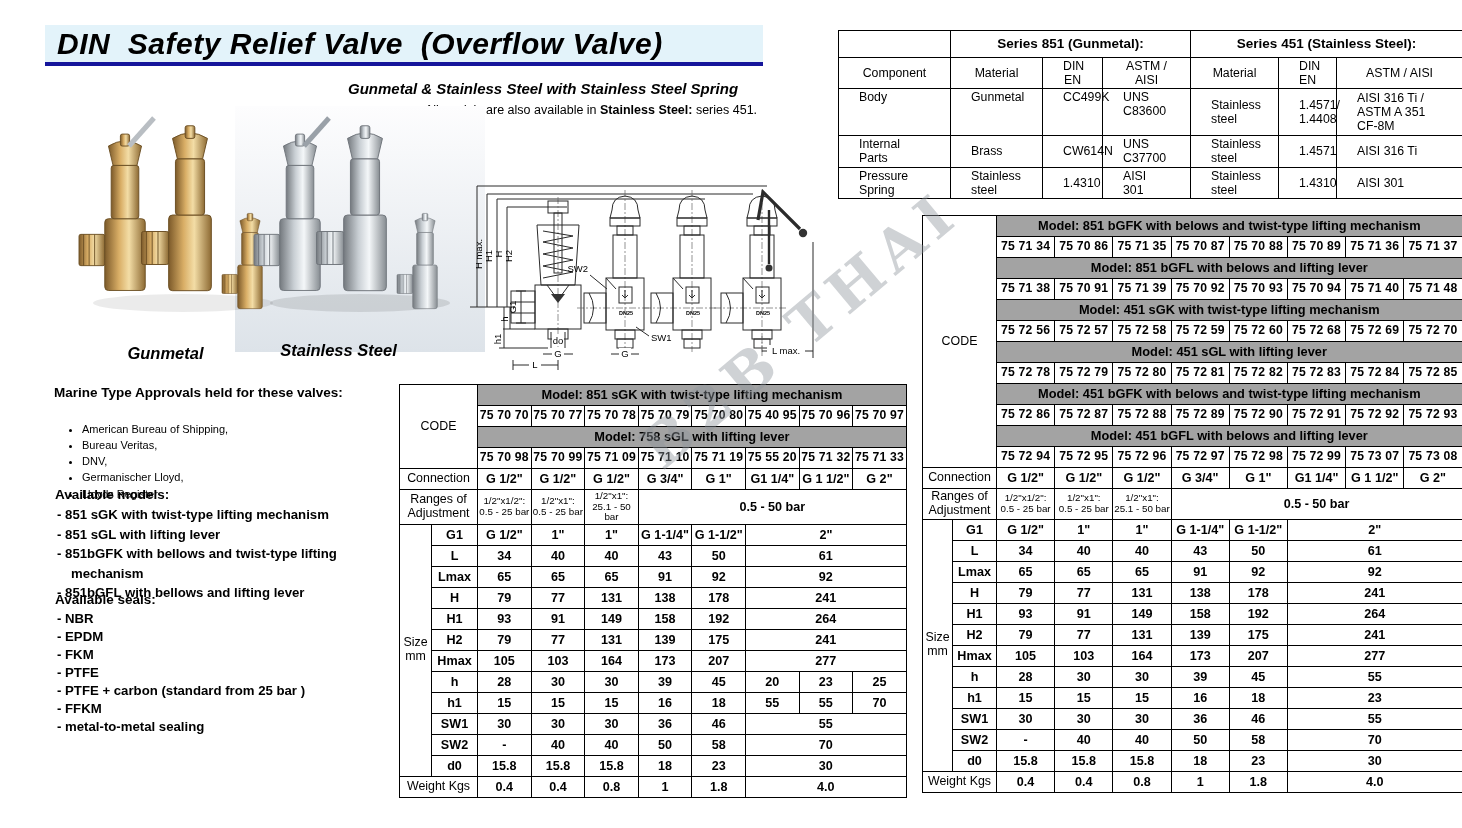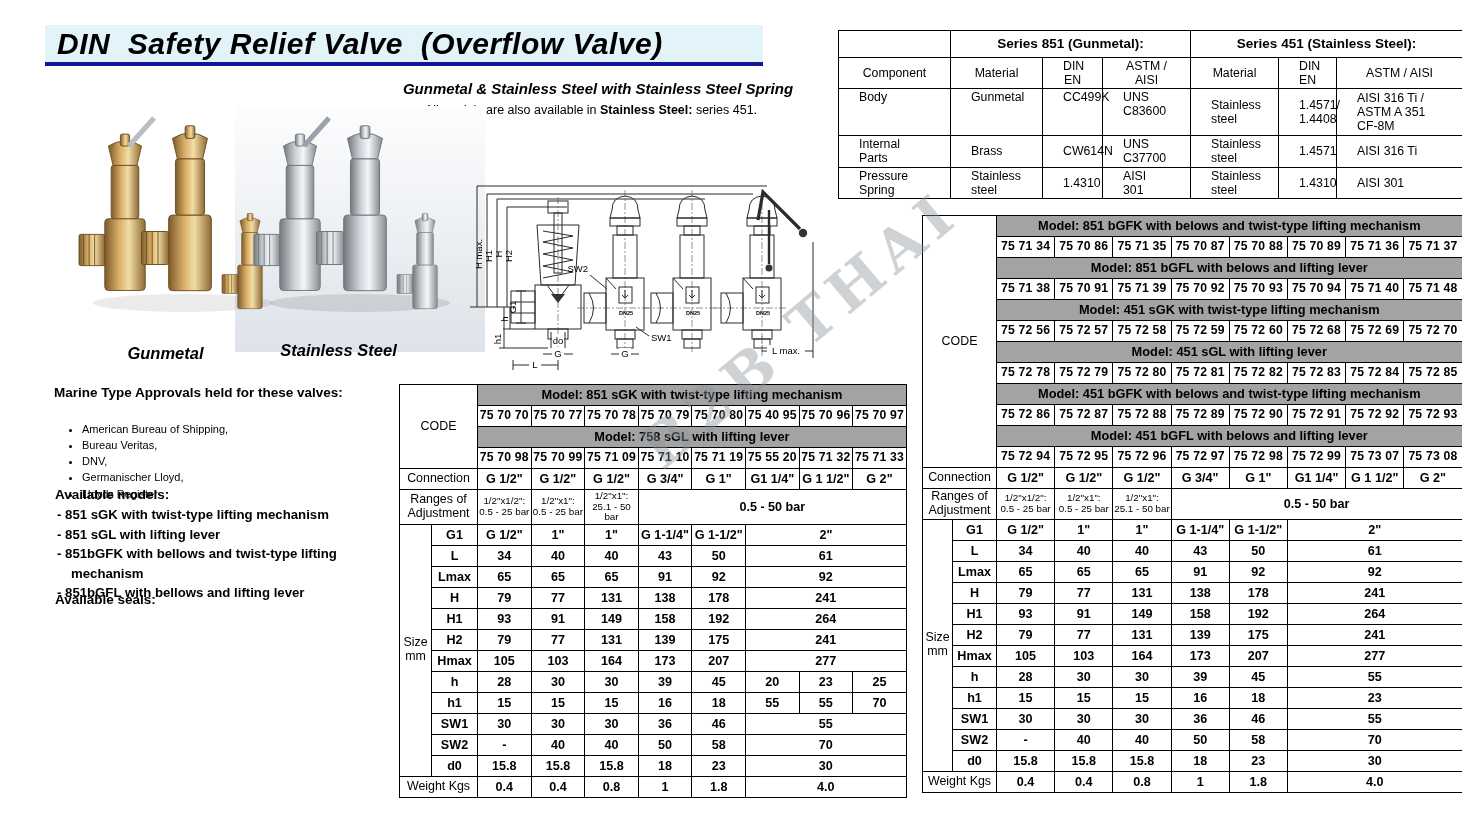--- a/index.html
+++ b/index.html
@@ -3,21 +3,21 @@
 <meta charset="utf-8">
 <style>
   html,body{margin:0;padding:0;background:#fff}
   body{width:1462px;height:828px;position:relative;font-family:"Liberation Sans",sans-serif;color:#000;overflow:hidden}
   .abs{position:absolute}
 
   
   #titlebar{left:45px;top:25px;width:718px;height:37px;background:#e3f3fa;display:flex;align-items:center;padding-left:12px;box-sizing:border-box}
   #titlebar .t{font-size:30px;font-weight:bold;font-style:italic;white-space:pre;letter-spacing:.5px}
   #rule{left:45px;top:62px;width:718px;height:4px;background:#15159b}
-  #sub1{left:348px;top:80px;width:500px;text-align:center;font-weight:bold;font-style:italic;font-size:15px}
+  #sub1{left:348px;top:80px;width:500px;text-align:left;font-weight:bold;font-style:italic;font-size:15px}
   #sub2{left:331px;top:103px;width:520px;text-align:center;font-size:12.5px}
   #sub2 b{font-weight:bold}
 
   
   #materials{left:838px;top:30px;width:624px;border-collapse:collapse;table-layout:fixed}
   #materials td{border:1px solid #000;font-size:12.3px;padding:1px 20px;vertical-align:middle;white-space:pre-line;line-height:1.15}
   #materials .hd{font-weight:bold;text-align:center;font-size:13.5px}
   #materials .ct{text-align:center}
   #materials .vt{vertical-align:top}
   #materials tr:nth-child(1){height:27px}
@@ -296,20 +296,29 @@
   <div class="h">Available models:</div>
   <ul class="dashlist">
       <li>-  851 sGK with twist-type lifting mechanism</li>
       <li>-  851 sGL with lifting lever</li>
       <li>-  851bGFK with bellows and twist-type lifting mechanism</li>
       <li>-  851bGFL with bellows and lifting lever</li>
     </ul>
 </div>
 <div id="seals" class="abs sect">
   <div class="h">Available seals:</div>
+  <ul class="dashlist">
+      <li>- NBR</li>
+      <li>- EPDM</li>
+      <li>- FKM</li>
+      <li>- PTFE</li>
+      <li>- PTFE + carbon (standard from 25 bar )</li>
+      <li>- FFKM</li>
+      <li>- metal-to-metal sealing</li>
+    </ul>
 </div>
 
 <table id="ltable" class="abs spec">
   <colgroup>
     <col style="width:32px">
       <col style="width:46px">
     <col style="width:53.6px">
       <col style="width:53.6px">
       <col style="width:53.6px">
       <col style="width:53.6px">

